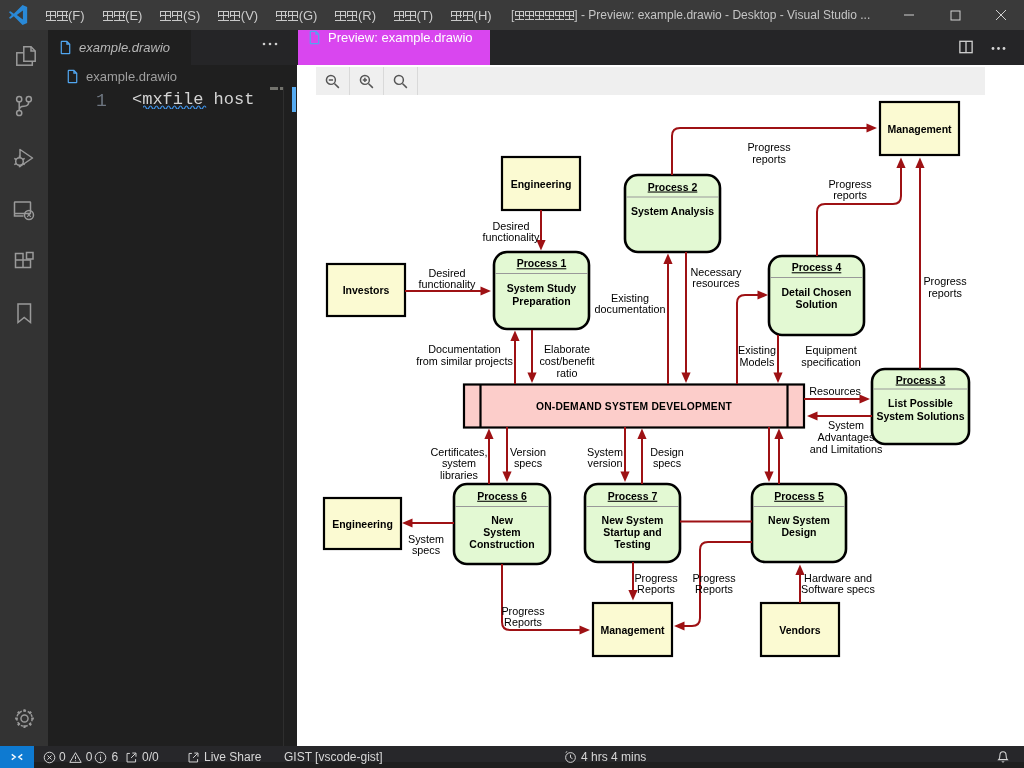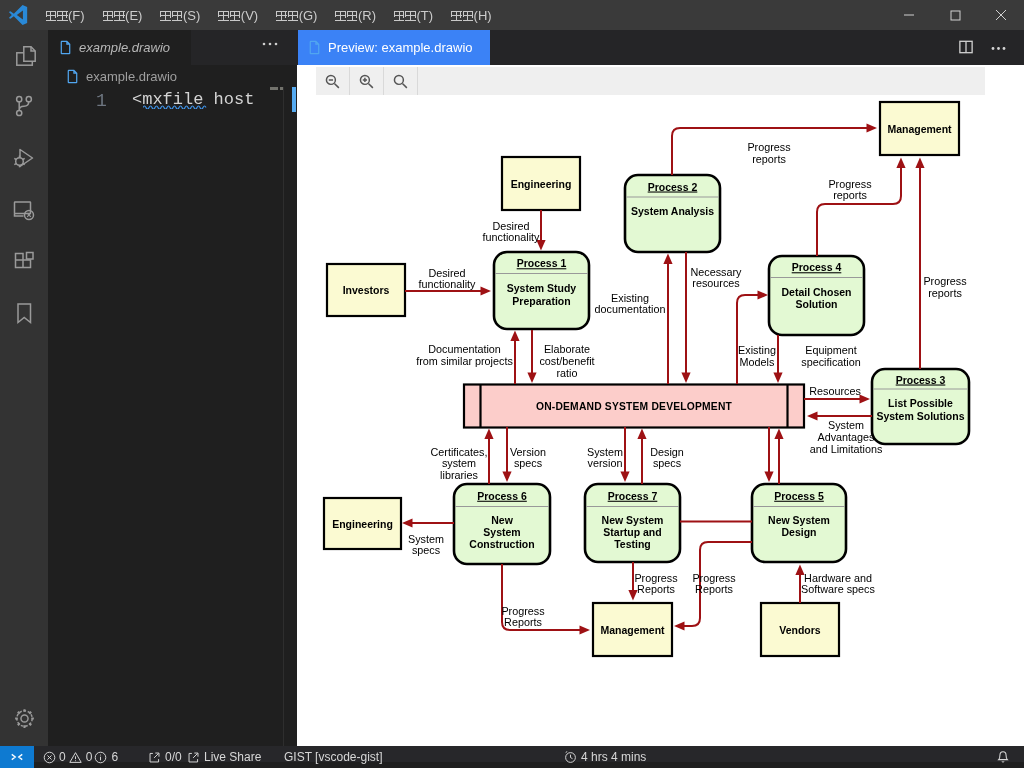--- a/index.html
+++ b/index.html
@@ -27,21 +27,21 @@
 .breadcrumb{position:absolute;left:0;top:35px;width:249px;height:22px;display:flex;align-items:center;color:#9f9f9f;font-size:13px}
 .codeline{position:absolute;left:0;top:57px;width:249px;height:30px;color:#d4d4d4}
 .lnum{position:absolute;left:48px;top:4px;font-family:"Liberation Mono",monospace;font-size:18px;color:#6e7681}
 .ctext{position:absolute;left:84px;top:3px;font-family:"Liberation Mono",monospace;font-size:17px;white-space:pre;color:#d4d4d4;width:130px;overflow:hidden}
 .squig{position:absolute;left:95px;top:16.5px;width:64px;height:5px}
 .minimapline{position:absolute;left:222px;top:57px;width:8px;height:2.5px;background:#72726c}
 .mmborder{position:absolute;left:234.8px;top:57px;width:1px;height:659px;background:#2e2e2e}
 .bluemark{position:absolute;left:243.7px;top:56.5px;width:4.4px;height:25.3px;background:#55aaf0}
 .preview{position:absolute;left:297px;top:30px;width:727px;height:716px;background:#ffffff}
 .ptabbar{position:absolute;left:0;top:0;width:727px;height:35px;background:#252527}
-.ptab{position:absolute;left:1px;top:0;width:192px;height:35px;background:#3b82f6;color:#ffffff;font-size:13px;display:flex;align-items:center;padding-left:9px}
+.ptab{position:absolute;left:1px;top:0;width:192px;height:35px;background:#d946ef;color:#ffffff;font-size:13px;display:flex;padding-left:9px}
 .toolbar{position:absolute;left:19px;top:37px;width:669px;height:28px;background:#efefef;display:flex}
 .tbtn{width:34px;height:28px;display:flex;align-items:center;justify-content:center;border-right:1px solid #d9d9d9;color:#444}
 .statusbar{position:absolute;left:0;top:746px;width:1024px;height:16px;background:#27272a;color:#d7d7d7;font-size:12px}
 .remote{position:absolute;left:0;top:0;width:34px;height:22px;background:#0e7ad1;color:#fff;display:flex;align-items:center;justify-content:center}
 .sitem{position:absolute;top:0;height:22px;display:flex;align-items:center;white-space:nowrap}
 svg text{font-family:"Liberation Sans",sans-serif}
 </style></head>
 <body>
 <div class="titlebar">
  <svg width="20" height="20" style="position:absolute;left:8px;top:5px" viewBox="0 0 24 24">
@@ -50,20 +50,21 @@
  <div class="menus">
       <span class="mi"><i class="cj"></i><i class="cj"></i>(F)</span>
       <span class="mi"><i class="cj"></i><i class="cj"></i>(E)</span>
       <span class="mi"><i class="cj"></i><i class="cj"></i>(S)</span>
       <span class="mi"><i class="cj"></i><i class="cj"></i>(V)</span>
       <span class="mi"><i class="cj"></i><i class="cj"></i>(G)</span>
       <span class="mi"><i class="cj"></i><i class="cj"></i>(R)</span>
       <span class="mi"><i class="cj"></i><i class="cj"></i>(T)</span>
       <span class="mi"><i class="cj"></i><i class="cj"></i>(H)</span>
     </div>
+ <div class="wtitle">[<i class="cj"></i><i class="cj"></i><i class="cj"></i><i class="cj"></i><i class="cj"></i><i class="cj"></i>] - Preview: example.drawio - Desktop - Visual Studio ...</div>
  <div class="ctrl" style="left:886px">
       <svg width="12" height="12" viewBox="0 0 12 12">
         <path stroke="#d0d0d0" d="M1 6h10"></path>
       </svg>
     </div>
  <div class="ctrl" style="left:932px">
       <svg width="11" height="11" viewBox="0 0 11 11">
         <rect x="1" y="1" width="9" height="9" fill="none" stroke="#d0d0d0"></rect>
       </svg>
     </div>
@@ -351,21 +352,21 @@
         <path d="M5.5 5.5 l5 5 M10.5 5.5 l-5 5"></path>
       </svg>0
   <svg width="13" height="13" viewBox="0 0 16 16" fill="none" stroke="#d7d7d7" stroke-width="1.2" style="margin:0 4px 0 3px">
         <path d="M8 2 L15 14 H1 Z M8 6.5 V10 M8 11.5 v1"></path>
       </svg>0
   <svg width="13" height="13" viewBox="0 0 16 16" fill="none" stroke="#d7d7d7" stroke-width="1.2" style="margin:0 4px 0 2px">
         <circle cx="8" cy="8" r="6.5"></circle>
         <path d="M8 7 V11.5 M8 4.5 v1"></path>
       </svg>6
  </div>
- <div class="sitem" style="left:148px">
+ <div class="sitem" style="left:125px">
   <svg width="13" height="13" viewBox="0 0 16 16" fill="none" stroke="#d7d7d7" stroke-width="1.2" style="margin-right:4px">
         <path d="M6 3 H2.5 V13.5 H13 V10 M9 2.5 H13.5 V7 M13 3 L7.5 8.5"></path>
       </svg>0/0
  </div>
  <div class="sitem" style="left:187px">
   <svg width="13" height="13" viewBox="0 0 16 16" fill="none" stroke="#d7d7d7" stroke-width="1.2" style="margin-right:4px">
         <path d="M6 3 H2.5 V13.5 H13 V10 M9 2.5 H13.5 V7 M13 3 L7.5 8.5"></path>
       </svg>Live Share
  </div>
  <div class="sitem" style="left:284px">GIST [vscode-gist]</div>

